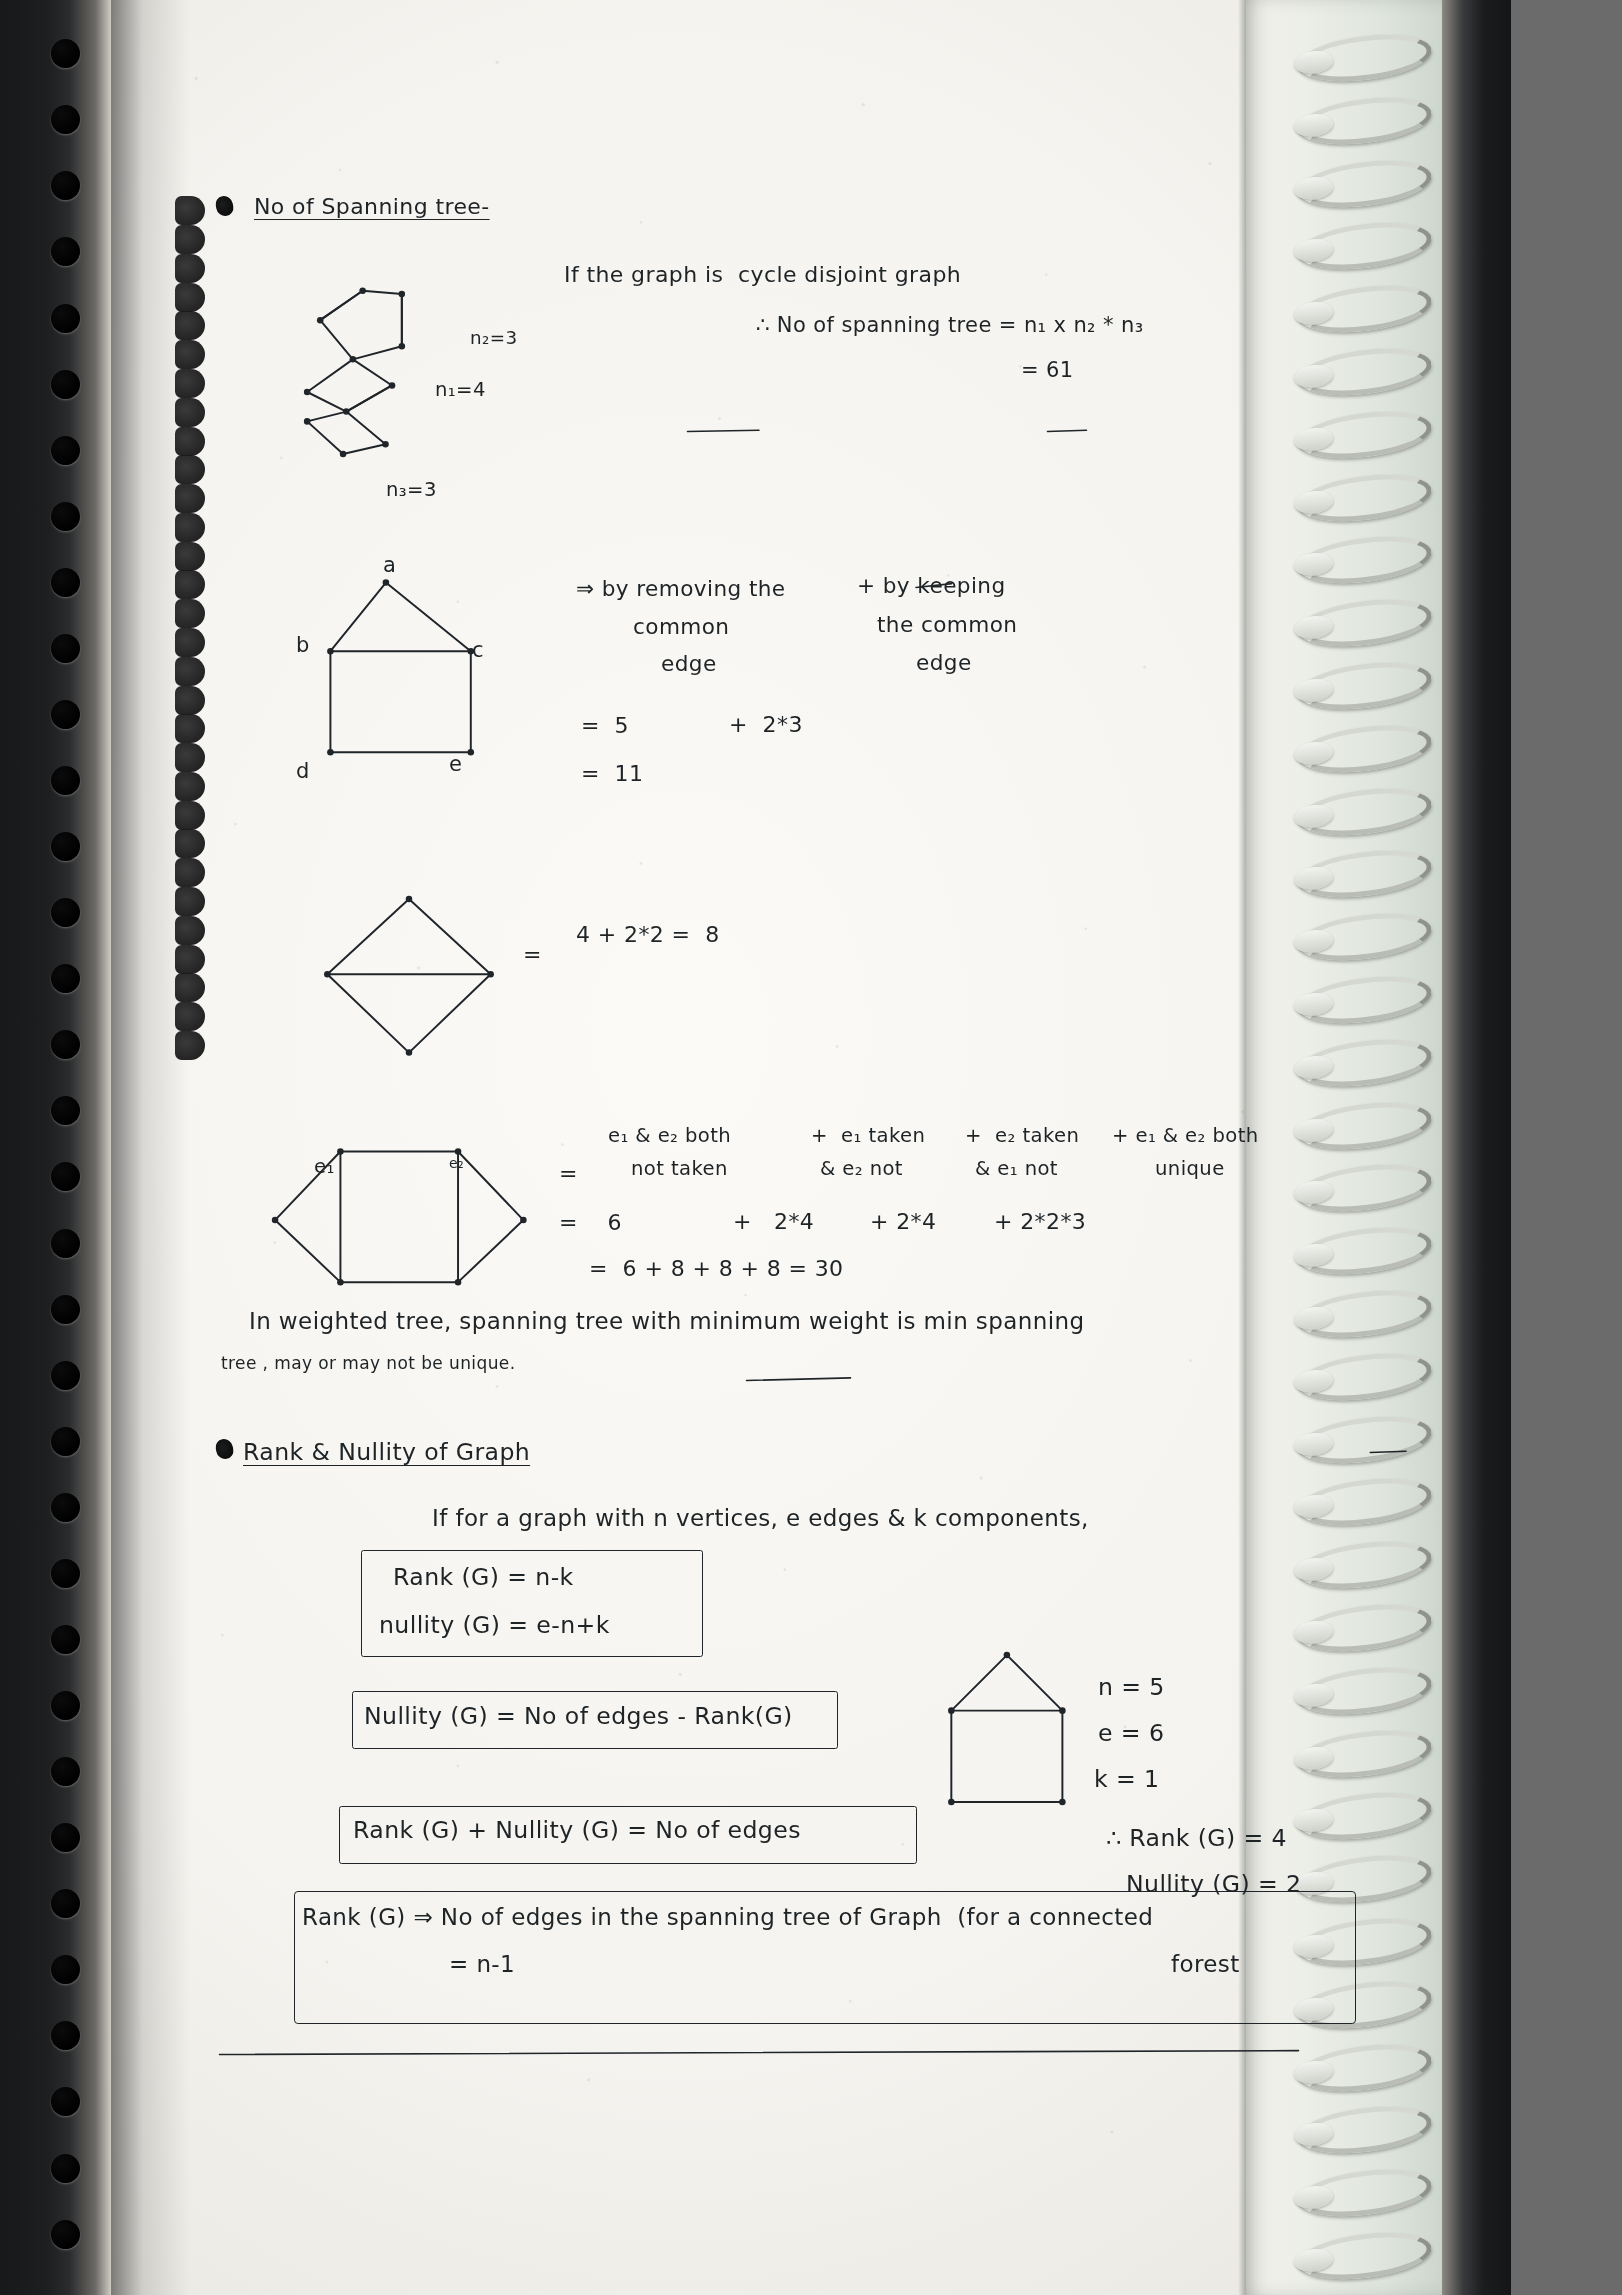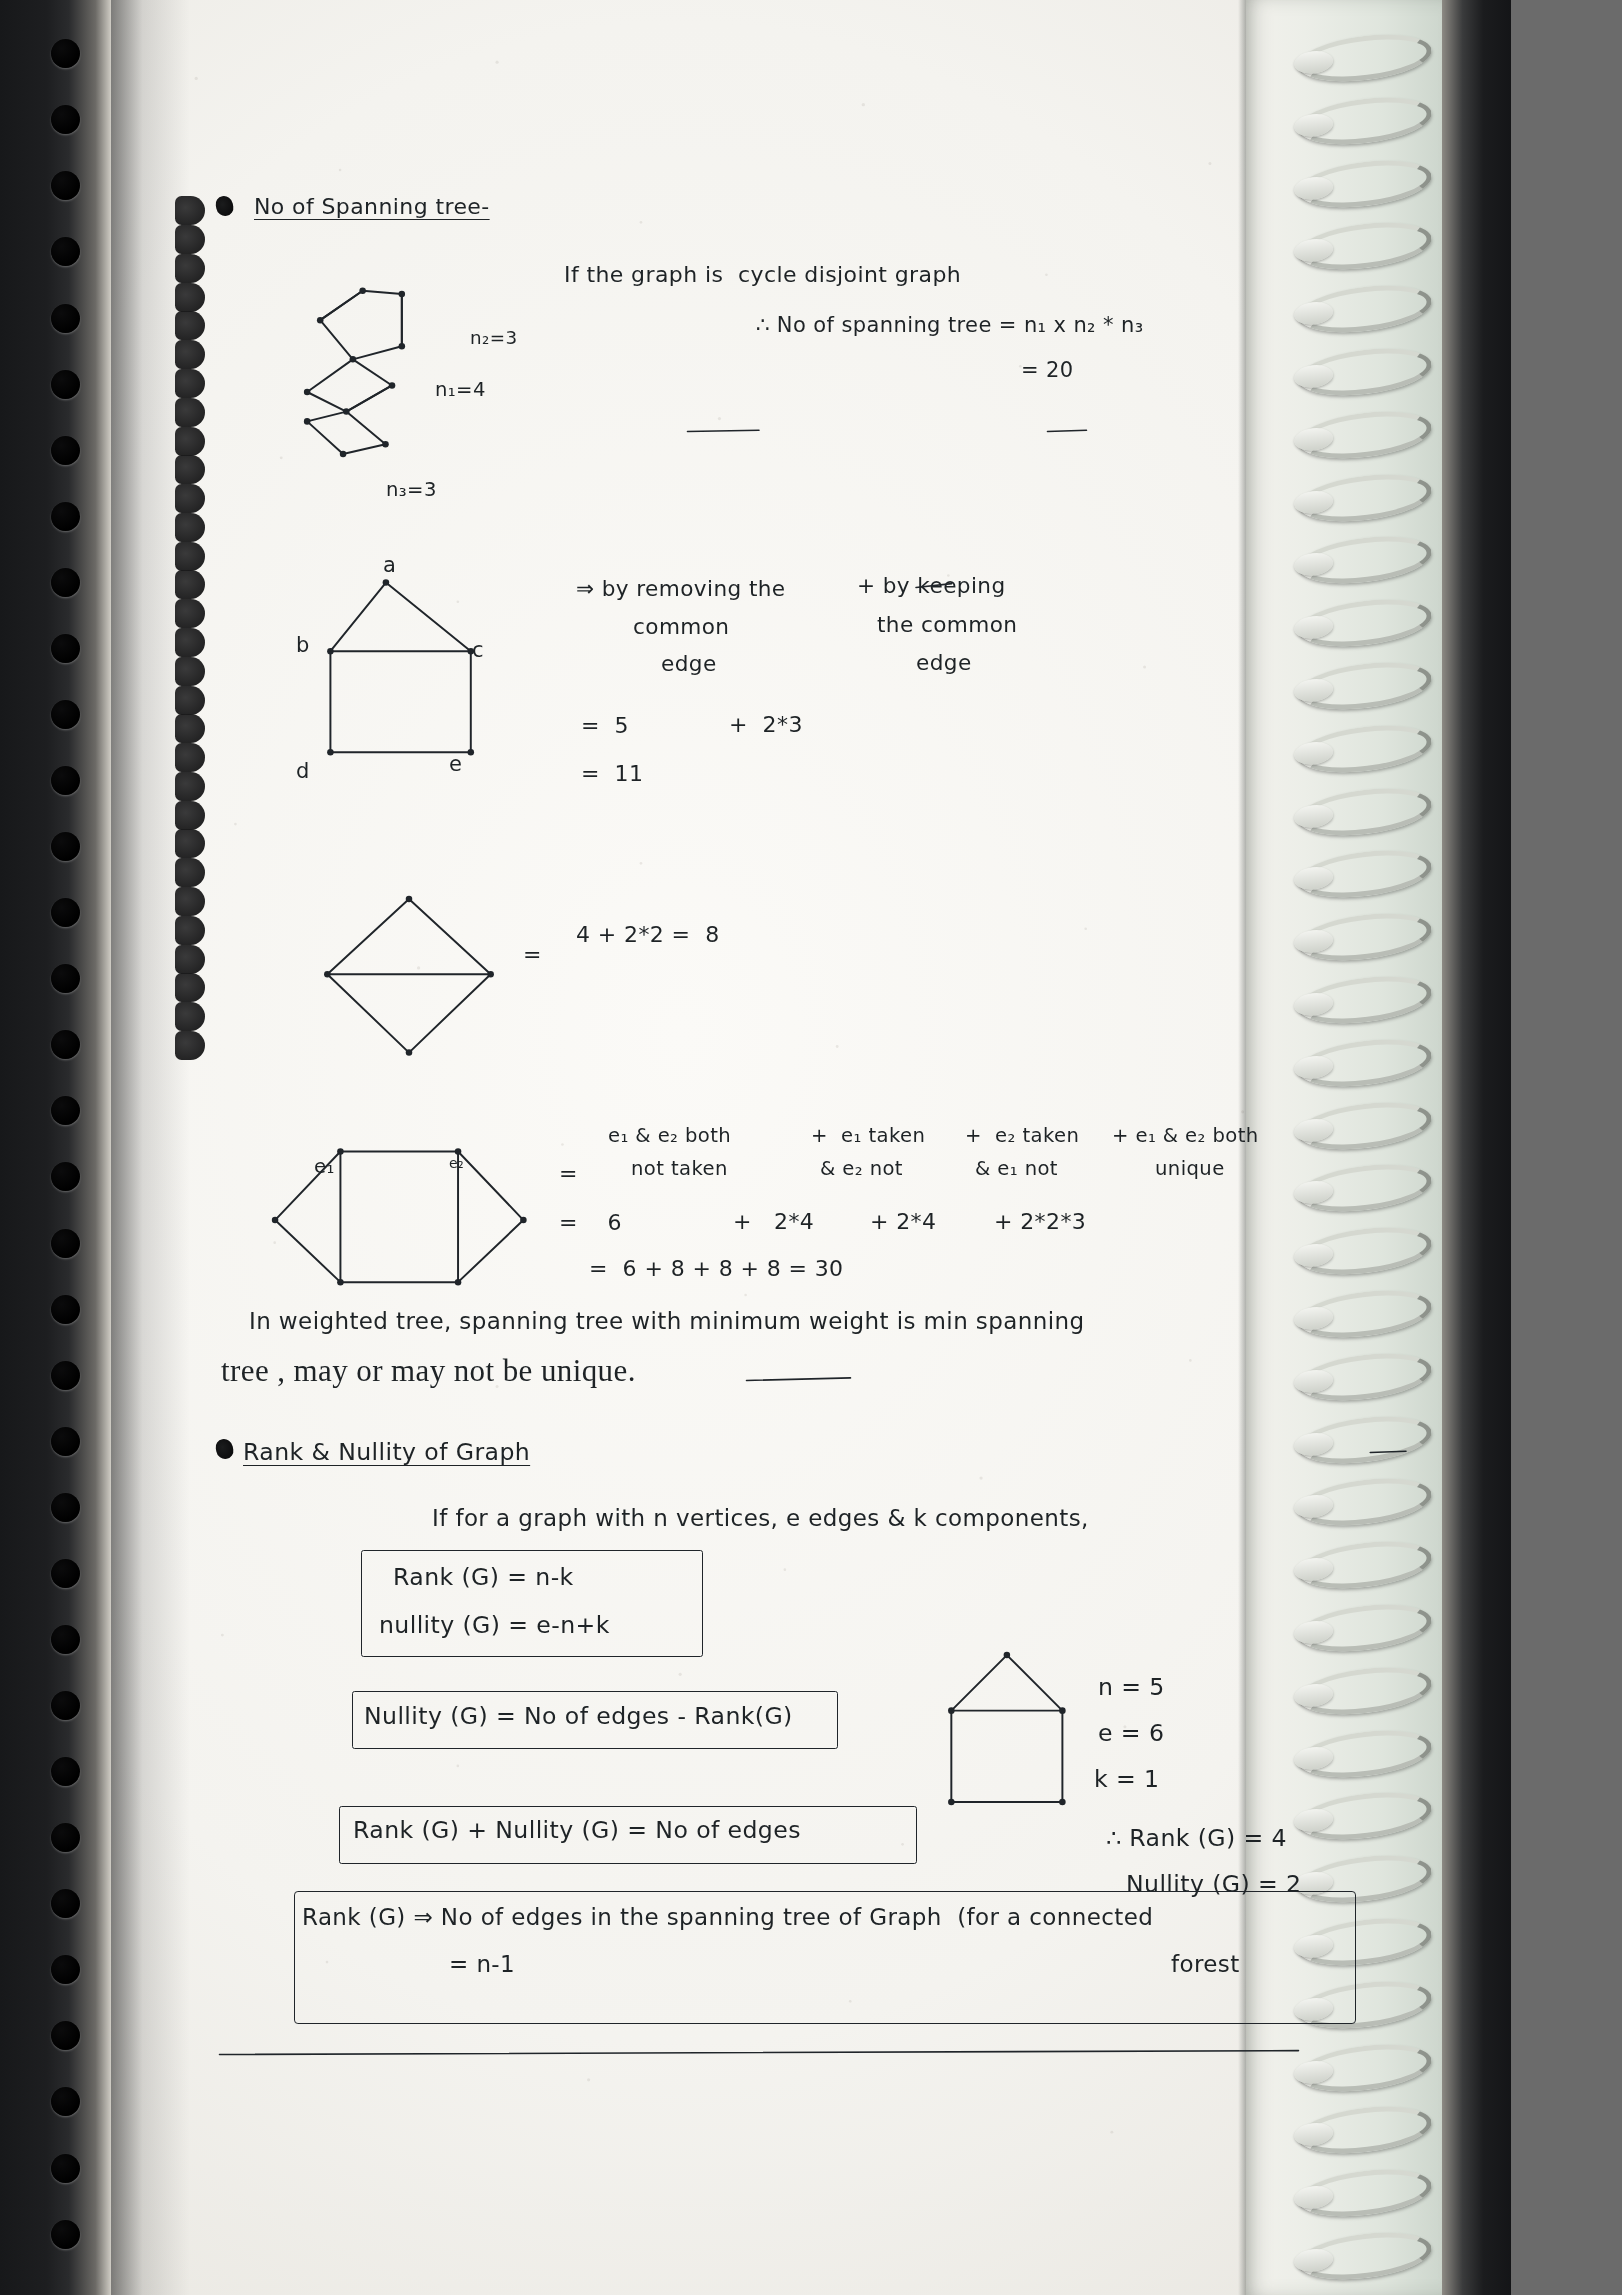--- a/index.html
+++ b/index.html
@@ -266,21 +266,21 @@
     <circle class="node" cx="40" cy="215" r="5"></circle>
       <circle class="node" cx="95" cy="265" r="5"></circle>
     <circle class="node" cx="160" cy="250" r="5"></circle>
   </svg>
   <div class="hw" style="left:470px;top:327px;font-size:18.3px;">n₂=3</div>
   <div class="hw" style="left:435px;top:378px;font-size:19.6px;">n₁=4</div>
   <div class="hw" style="left:386px;top:478px;font-size:19.6px;">n₃=3</div>
 
   <div class="hw" style="left:564px;top:262px;font-size:22px;">If the graph is  cycle disjoint graph</div>
   <div class="hw" style="left:756px;top:313px;font-size:21px;">∴ No of spanning tree = n₁ x n₂ * n₃</div>
-  <div class="hw" style="left:1021px;top:358px;font-size:21px;">= 20</div>
+  <div class="hw" style="left:1021px;top:358px;font-size:21px;">= 61</div>
   <svg style="left:687px;top:425px;width:92px;height:13px" viewBox="0 0 140 20" width="92" height="13">
     <line class="stroke thin" x1="0" y1="10" x2="110" y2="8"></line>
   </svg>
   <svg style="left:1047px;top:425px;width:92px;height:13px" viewBox="0 0 140 20" width="92" height="13">
     <line class="stroke thin" x1="0" y1="10" x2="60" y2="8"></line>
   </svg>
 
   <svg style="left:281px;top:563px;width:249px;height:222px" viewBox="0 0 380 340" width="249" height="222">
     <polyline class="stroke" points="160,30 75,135 290,135 160,30"></polyline>
     <polyline class="stroke" points="75,135 75,290 290,290 290,135"></polyline>
@@ -345,21 +345,21 @@
   <div class="hw" style="left:1112px;top:1124px;font-size:19.6px;">+ e₁ &amp; e₂ both</div>
   <div class="hw" style="left:1155px;top:1157px;font-size:19.6px;">unique</div>
 
   <div class="hw" style="left:559px;top:1210px;font-size:22px;">=    6</div>
   <div class="hw" style="left:733px;top:1209px;font-size:22px;">+   2*4</div>
   <div class="hw" style="left:870px;top:1209px;font-size:22px;">+ 2*4</div>
   <div class="hw" style="left:994px;top:1209px;font-size:22px;">+ 2*2*3</div>
   <div class="hw" style="left:589px;top:1256px;font-size:22px;">=  6 + 8 + 8 + 8 = 30</div>
 
   <div class="hw" style="left:249px;top:1308px;font-size:23px;">In weighted tree, spanning tree with minimum weight is min spanning</div>
-  <div class="hw" style="left:221px;top:1353px;font-size:31px;font-family:Liberation Serif, serif;">tree , may or may not be unique.</div>
+  <div class="hw" style="left:221px;top:1353px;font-size:17px;">tree , may or may not be unique.</div>
   <svg style="left:746px;top:1374px;width:131px;height:13px" viewBox="0 0 200 20" width="131" height="13">
     <line class="stroke thin" x1="0" y1="10" x2="160" y2="6"></line>
   </svg>
 
   <div class="bullet" style="left:216px;top:1439px"></div>
   <div class="hw u" style="left:243px;top:1438px;font-size:23.6px;">Rank &amp; Nullity of Graph</div>
   <svg style="left:1370px;top:1446px;width:59px;height:13px" viewBox="0 0 90 20" width="59" height="13">
     <line class="stroke thin" x1="0" y1="10" x2="55" y2="8"></line>
   </svg>
 

